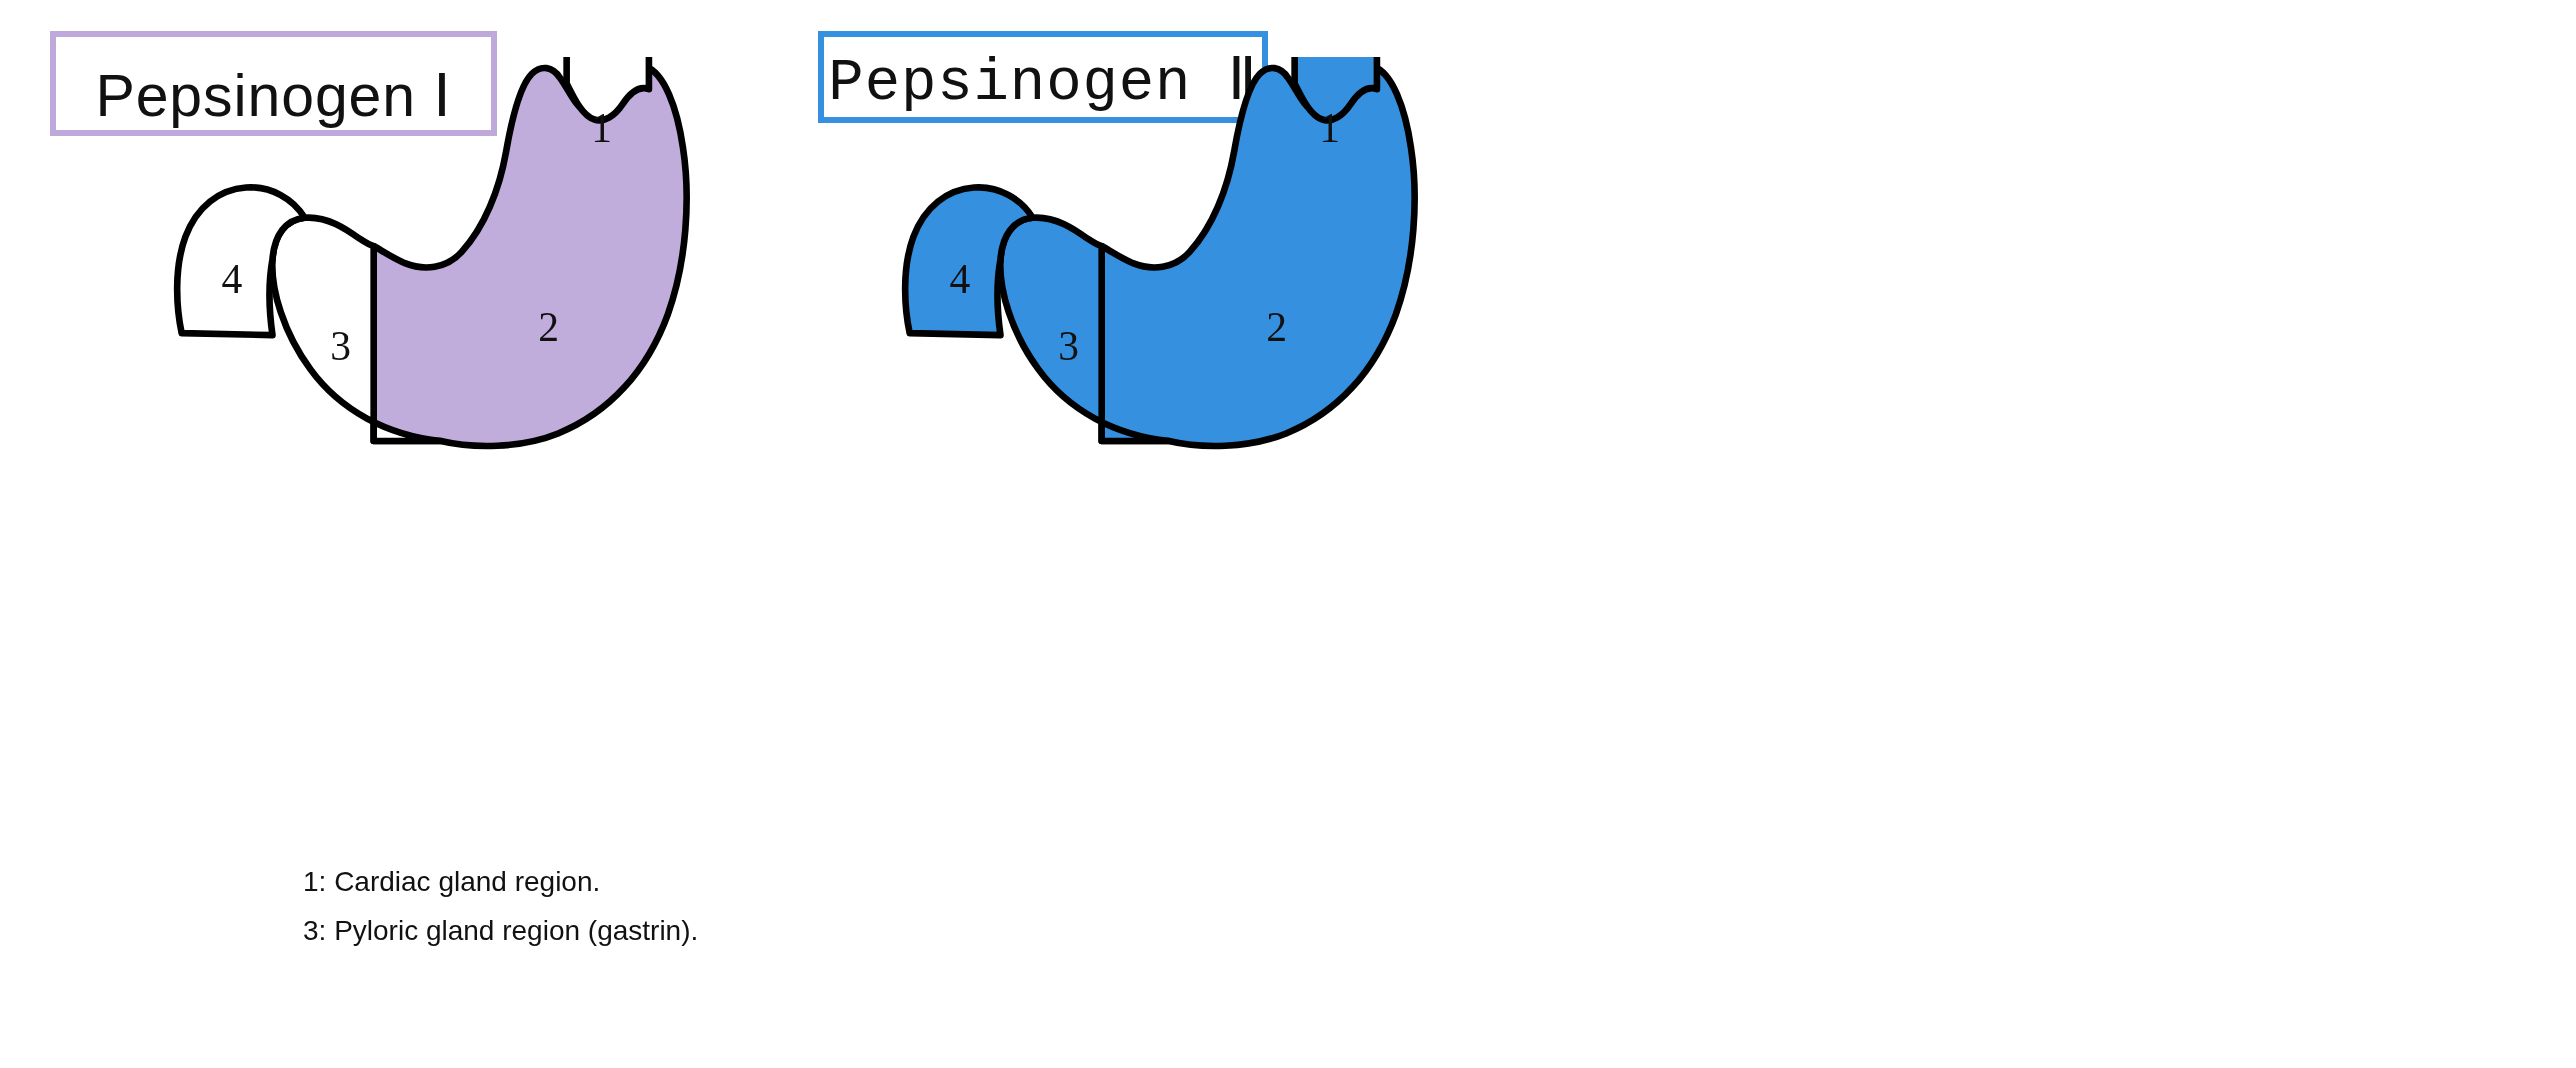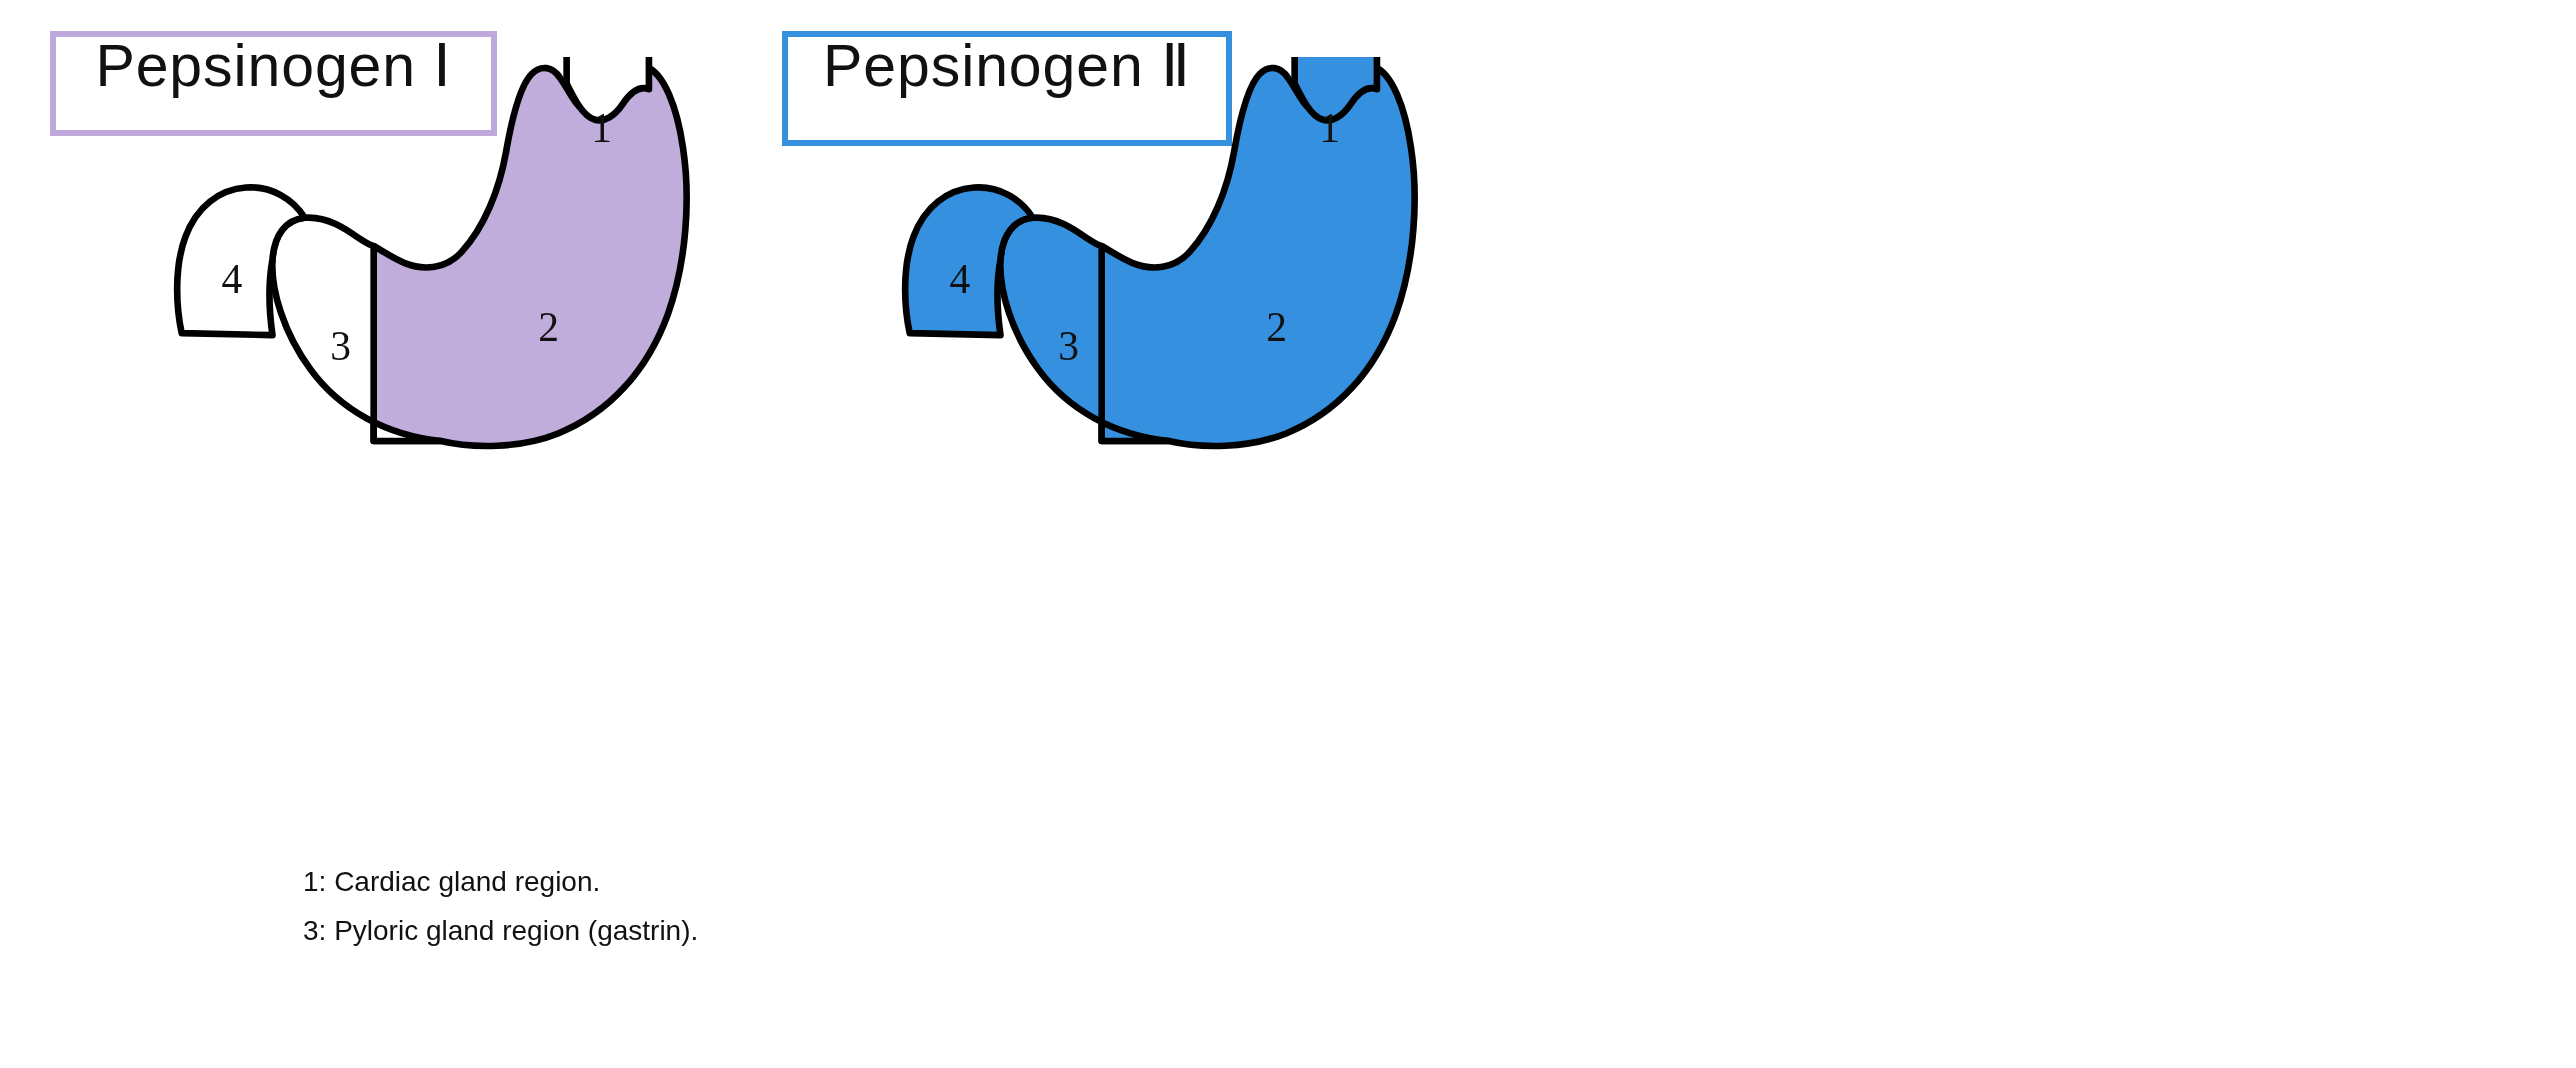--- a/index.html
+++ b/index.html
@@ -14,45 +14,46 @@
     font-family: "Liberation Sans", sans-serif;
     overflow: hidden;
   }
 
   
   .title-box {
     position: absolute;
     box-sizing: border-box;
     background: #ffffff;
     display: flex;
-    align-items: flex-start;
+    align-items: flex-end;
     justify-content: center;
   }
   .title-box .title-text {
     font-size: 59px;
     color: #111111;
     letter-spacing: 0.9px;
     line-height: 1;
     white-space: nowrap;
     padding-bottom: 3.8px;
   }
 
   #title-box-1 {
     left: 50px;
     top: 31px;
     width: 447px;
     height: 105px;
     border: 6.6px solid #bfa8dc;
   }
   #title-box-2 {
-    left: 782px;
+    left: 818px;
     top: 31px;
     width: 450px;
-    height: 115px;
+    height: 92px;
     border: 6.6px solid #3590e0;
+    font-family: Liberation Mono, monospace;
   }
 
   
   .diagram {
     position: absolute;
     top: 0;
   }
   #diagram-pepsinogen-1 { left: 104px; top: 57px; }
   #diagram-pepsinogen-2 { left: 832px; top: 57px; }
 

